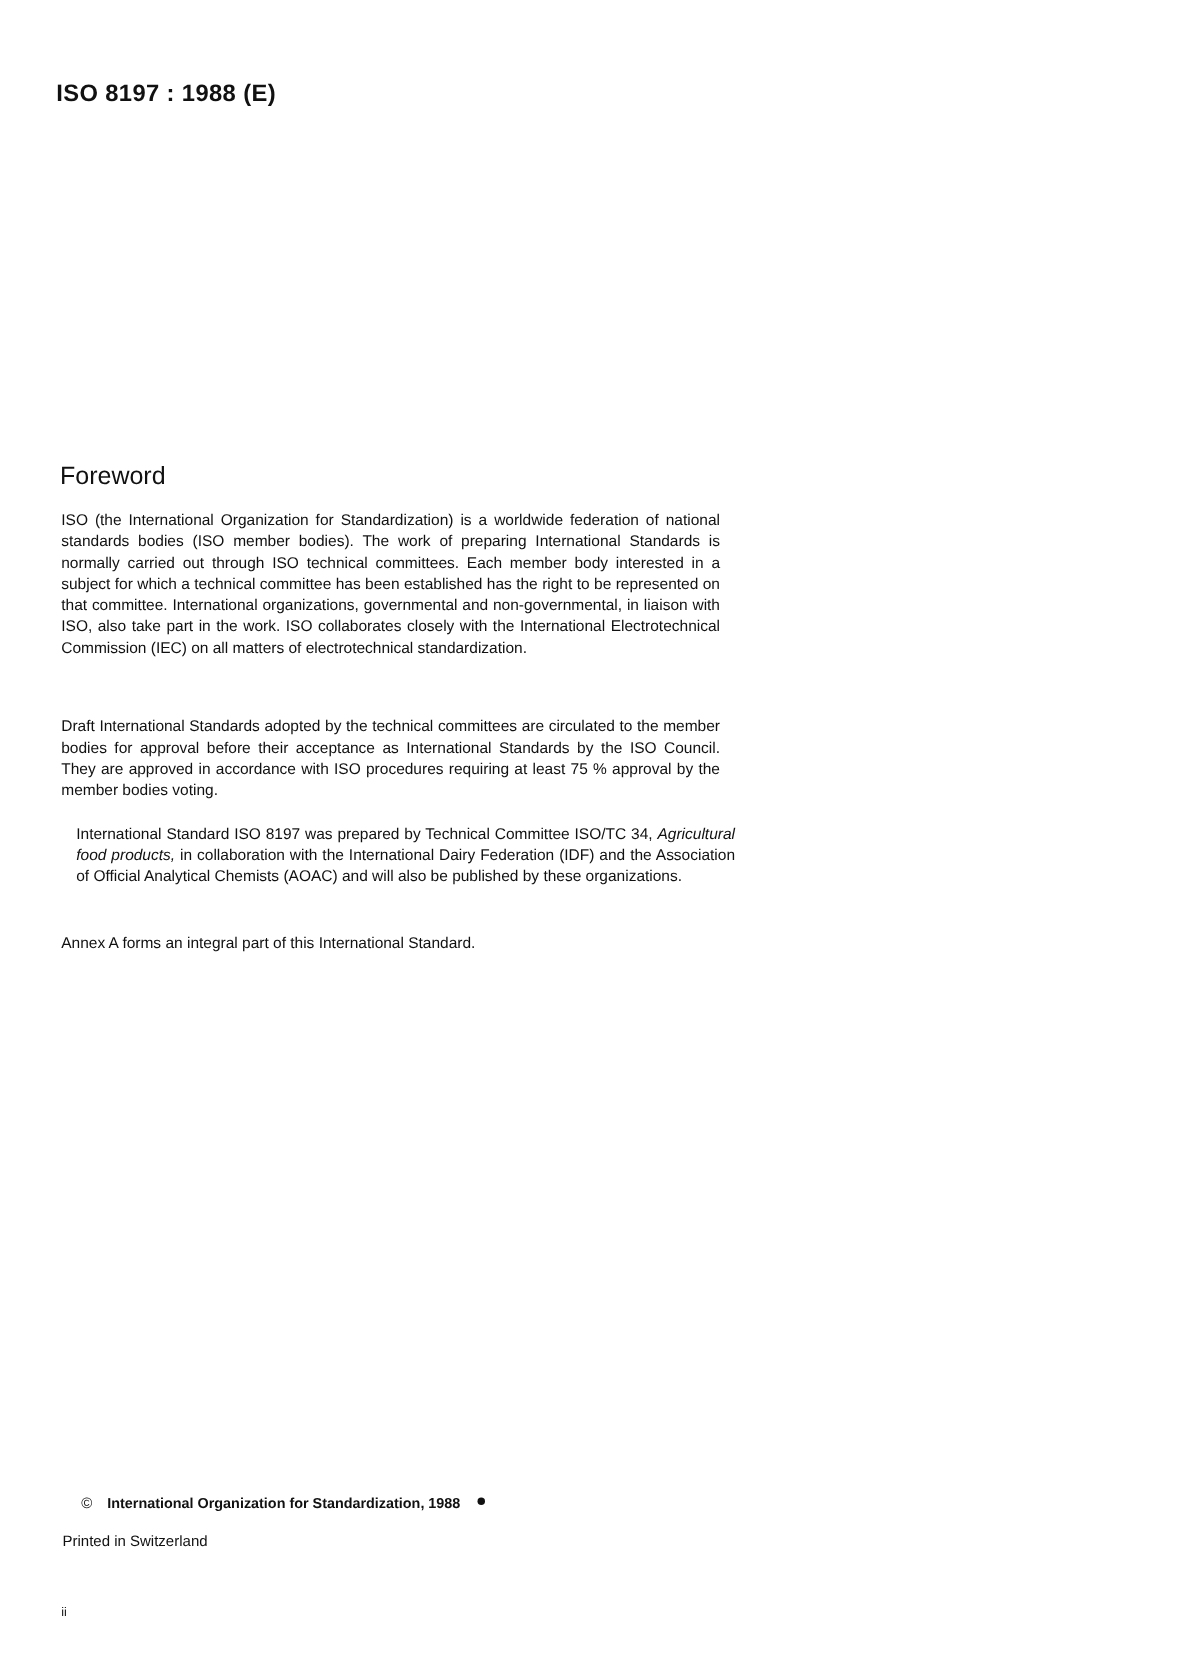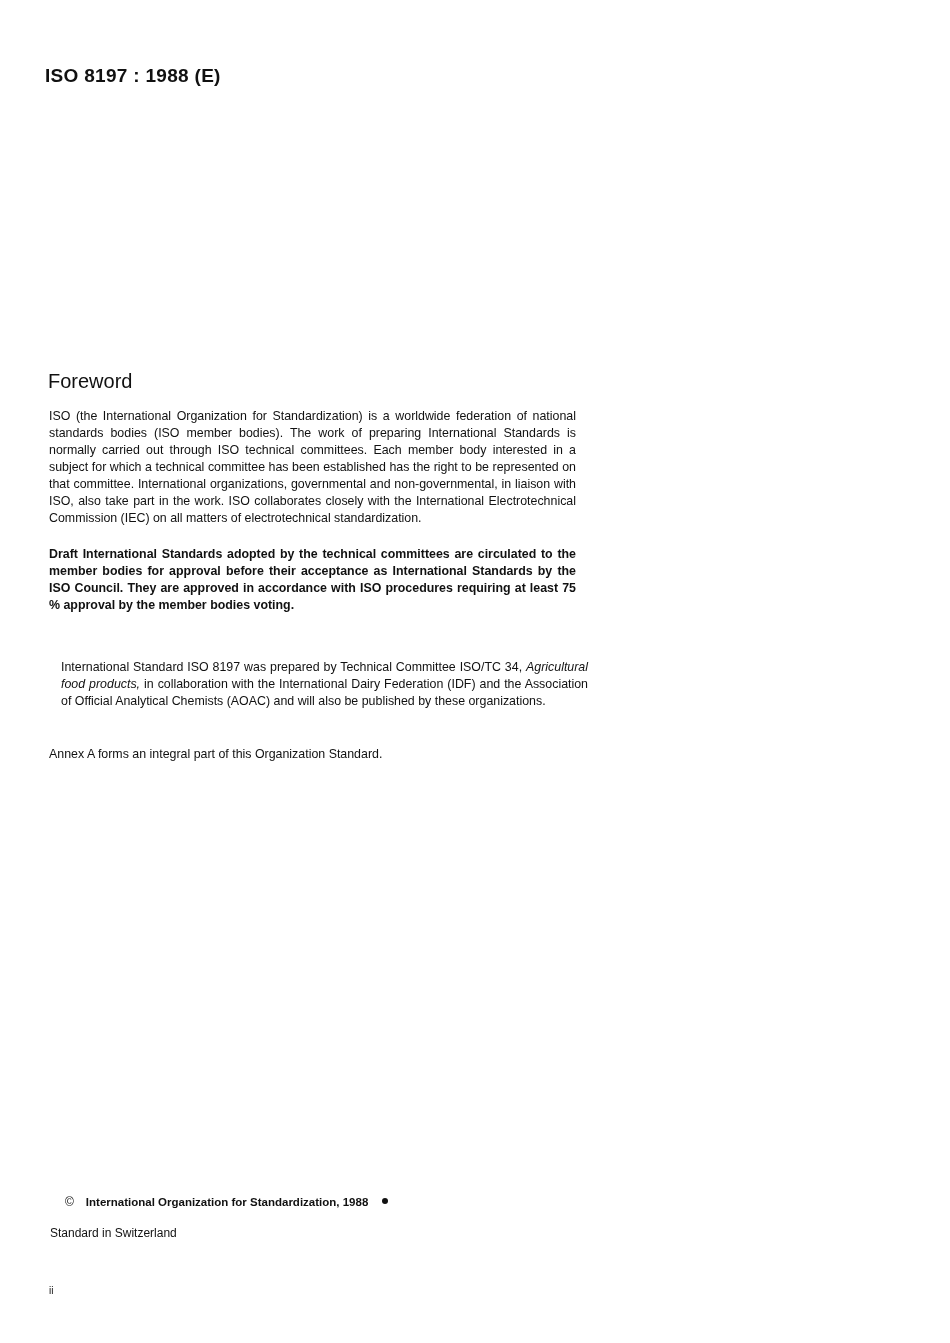--- a/index.html
+++ b/index.html
@@ -35,21 +35,21 @@
       position: absolute;
       left: 49px;
       width: 527px;
       font-size: 12.4px;
       line-height: 17px;
       text-align: justify;
       margin: 0;
     }
     .para.last-left { text-align-last: left; }
     .p1 { top: 408px; }
-    .p2 { top: 546px; font-weight: bold; }
+    .p2 { top: 573px; }
     .p3 { top: 659px; margin-left: 12px; }
     .p4 { top: 746px; text-align: left; }
     .italic { font-style: italic; }
     .copyright {
       position: absolute;
       left: 65px;
       top: 1195px;
       font-size: 11.5px;
       font-weight: bold;
       white-space: nowrap;
@@ -89,21 +89,21 @@
 <div class="header">ISO 8197 : 1988 (E)</div>
 
 <h1 class="heading">Foreword</h1>
 
 <p class="para p1 last-left">ISO (the International Organization for Standardization) is a worldwide federation of national standards bodies (ISO member bodies). The work of preparing International Standards is normally carried out through ISO technical committees. Each member body interested in a subject for which a technical committee has been established has the right to be represented on that committee. International organizations, govern­mental and non-governmental, in liaison with ISO, also take part in the work. ISO collaborates closely with the International Electrotechnical Commission (IEC) on all matters of electrotechnical standardization.</p>
 
 <p class="para p2 last-left">Draft International Standards adopted by the technical committees are circulated to the member bodies for approval before their acceptance as International Standards by the ISO Council. They are approved in accordance with ISO procedures requiring at least 75 % approval by the member bodies voting.</p>
 
 <p class="para p3 last-left"><span>International Standard ISO 8197 was prepared by Technical Committee ISO/TC 34, </span><span class="italic">Agricultural food products,</span><span> in collaboration with the International Dairy Federation (IDF) and the Association of Official Analytical Chemists (AOAC) and will also be published by these organizations.</span></p>
 
-<p class="para p4">Annex A forms an integral part of this Organization Standard.</p>
+<p class="para p4">Annex A forms an integral part of this International Standard.</p>
 
 <div class="copyright">
   <span class="sym">©</span><span>International Organization for Standardization, 1988</span><span class="dot"></span>
 </div>
 
-<div class="printed">Standard in Switzerland</div>
+<div class="printed">Printed in Switzerland</div>
 
 <div class="page-num">ii</div>
 
 </body></html>

